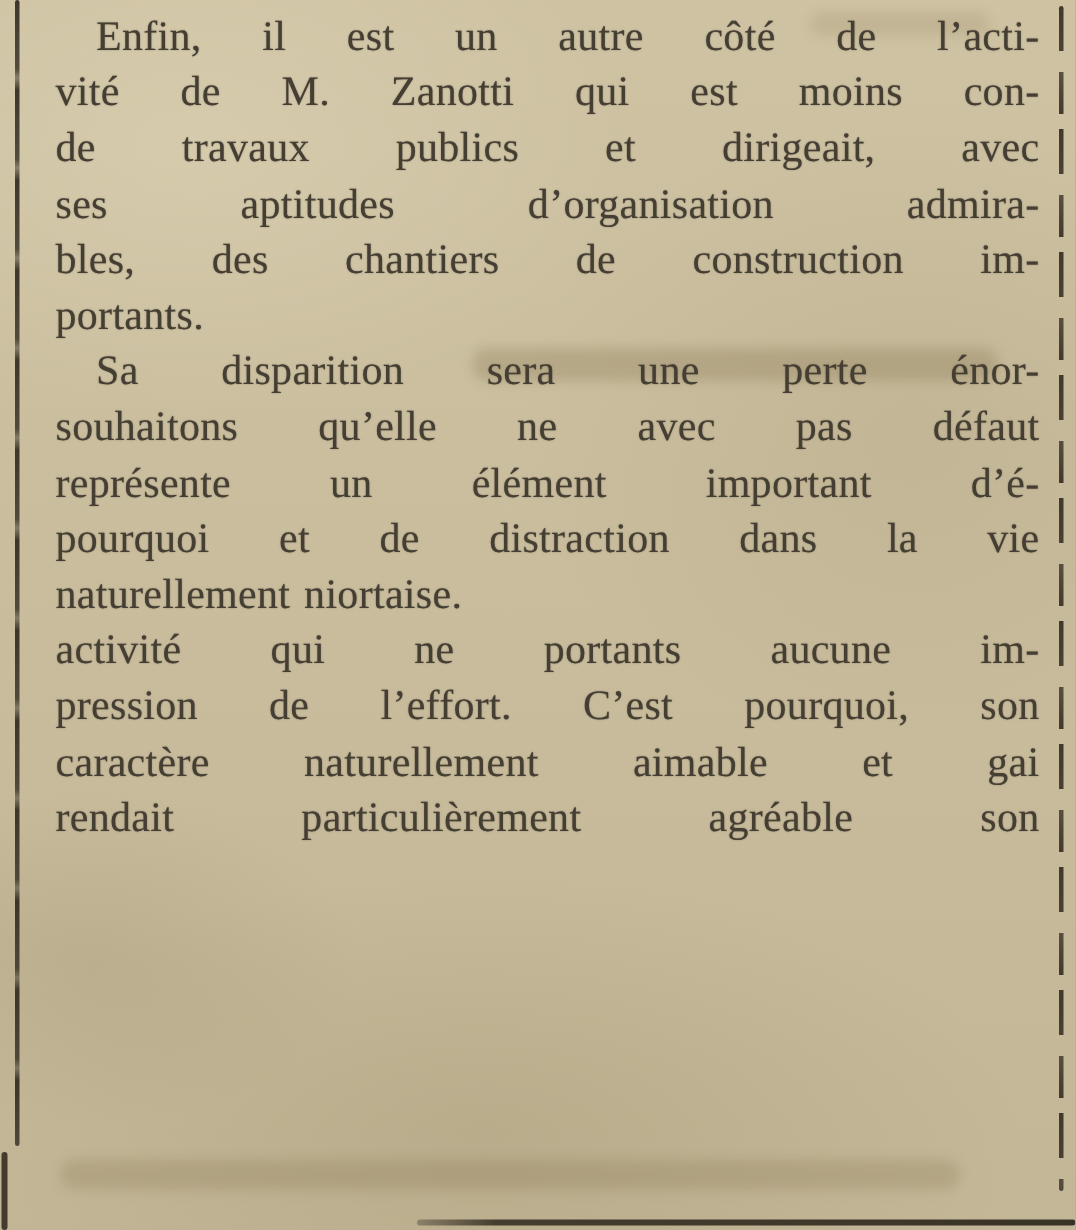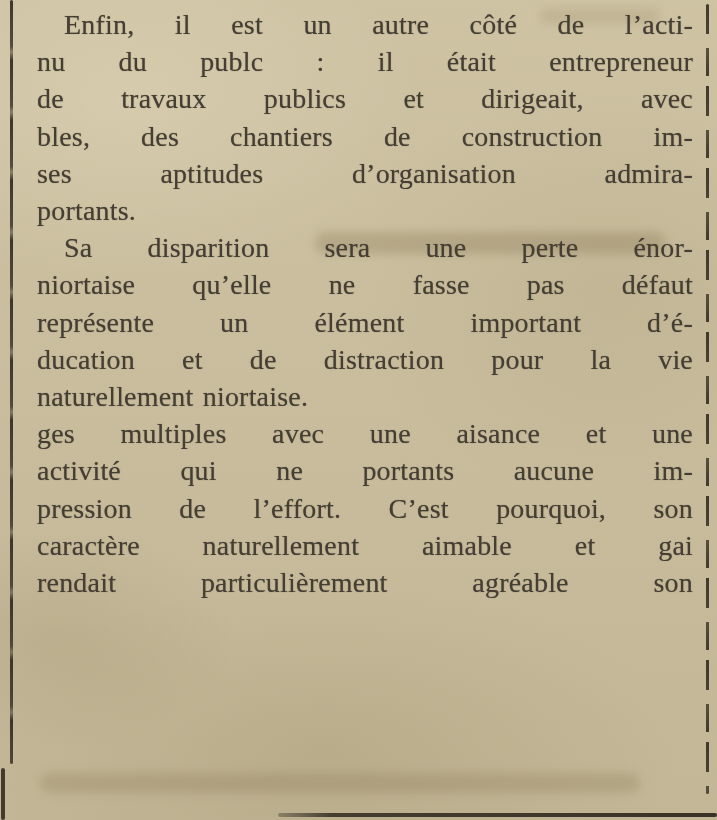--- a/index.html
+++ b/index.html
@@ -93,29 +93,28 @@
   <div class="rule-left-lower"></div>
   <div class="rule-right"></div>
   <div class="rule-bottom"></div>
 
   <div class="smudge smudge-1"></div>
   <div class="smudge smudge-2"></div>
   <div class="smudge smudge-3"></div>
 
   <div class="article">
       <div class="line indent">Enfin, il est un autre côté de l’acti-</div>
-      <div class="line">nu du publc : il était entrepreneur</div>
+      <div class="line">vité de M. Zanotti qui est moins con-</div>
       <div class="line">de travaux publics et dirigeait, avec</div>
+      <div class="line">ses aptitudes d’organisation admira-</div>
       <div class="line">bles, des chantiers de construction im-</div>
-      <div class="line">ses aptitudes d’organisation admira-</div>
       <div class="line para-end">portants.</div>
       <div class="line indent">Sa disparition sera une perte énor-</div>
-      <div class="line">niortaise qu’elle ne fasse pas défaut</div>
+      <div class="line">souhaitons qu’elle ne avec pas défaut</div>
       <div class="line">représente un élément important d’é-</div>
-      <div class="line">ducation et de distraction pour la vie</div>
+      <div class="line">pourquoi et de distraction dans la vie</div>
       <div class="line para-end">naturellement niortaise.</div>
-      <div class="line">ges multiples avec une aisance et une</div>
       <div class="line">activité qui ne portants aucune im-</div>
       <div class="line">pression de l’effort. C’est pourquoi, son</div>
       <div class="line">caractère naturellement aimable et gai</div>
       <div class="line">rendait particulièrement agréable son</div>
     </div>
 </div>
 
 </body></html>

